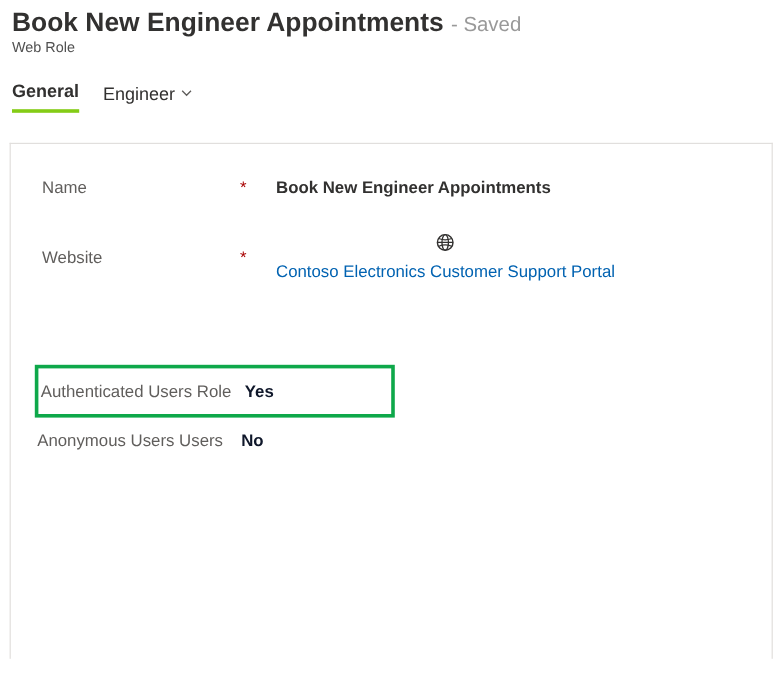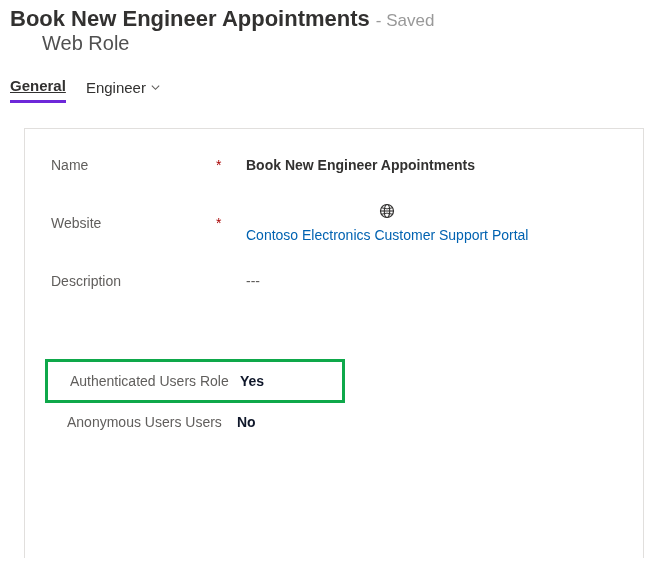--- a/index.html
+++ b/index.html
@@ -26,50 +26,48 @@
       font-size: 22px;
       font-weight: 600;
       color: #323130;
     }
     .save-status {
       font-size: 17px;
       color: #999;
       font-weight: 400;
     }
     .subtitle {
-      font-size: 20px;
+      font-size: 12px;
       color: #505050;
       margin-top: 0px;
-      margin-left: 32px;
     }
     .tabs {
       display: flex;
       gap: 20px;
       padding: 18px 10px 0 10px;
       border-bottom: 1px solid transparent;
     }
     .tab {
       font-size: 15px;
       color: #323130;
       padding-bottom: 6px;
       cursor: pointer;
       display: flex;
       align-items: center;
       gap: 4px;
     }
     .tab.active {
       font-weight: 600;
-      border-bottom: 3px solid #6d28d9;
-      text-decoration: underline;
+      border-bottom: 3px solid #84cc16;
     }
     .chevron {
       display: inline-block;
     }
     .form-panel {
-      margin: 24px 8px 0 24px;
+      margin: 24px 8px 0 8px;
       border: 1px solid #e1dfdd;
       border-bottom: none;
       padding: 28px 26px;
       height: 430px;
     }
     .field-row {
       display: flex;
       align-items: center;
       margin-bottom: 30px;
     }
@@ -105,21 +103,21 @@
     .globe-icon {
       display: inline-flex;
       color: #323130;
     }
     .section2 {
       margin-top: 70px;
     }
     .field-row2 {
       display: flex;
       align-items: center;
-      padding: 10px 22px;
+      padding: 10px 2px;
       margin-left: -6px;
       max-width: 300px;
     }
     .field-row2.highlighted {
       border: 3px solid #0ea84a;
     }
     .field-label2 {
       width: 170px;
       font-size: 14px;
       color: #605e5c;
@@ -175,25 +173,20 @@
           <ellipse cx="8" cy="8" rx="2.7" ry="6.5" stroke="#323130" stroke-width="1.1" fill="none"></ellipse>
           <line x1="1.5" y1="8" x2="14.5" y2="8" stroke="#323130" stroke-width="1.1"></line>
           <path d="M2.6 4.8 Q8 7 13.4 4.8" stroke="#323130" stroke-width="1.0" fill="none"></path>
           <path d="M2.6 11.2 Q8 9 13.4 11.2" stroke="#323130" stroke-width="1.0" fill="none"></path>
         </svg>
       </span>
       <span>Contoso Electronics Customer Support Portal</span>
     </div>
   </div>
 
-  <div class="field-row">
-    <div class="field-label">Description</div>
-    <div class="required-mark"></div>
-    <div class="field-value empty">---</div>
-  </div>
 
   <div class="section2">
     <div class="field-row2 highlighted">
       <div class="field-label2">Authenticated Users Role</div>
       <div class="field-value2">Yes</div>
     </div>
     <div class="field-row2">
       <div class="field-label2">Anonymous Users Users</div>
       <div class="field-value2">No</div>
     </div>

